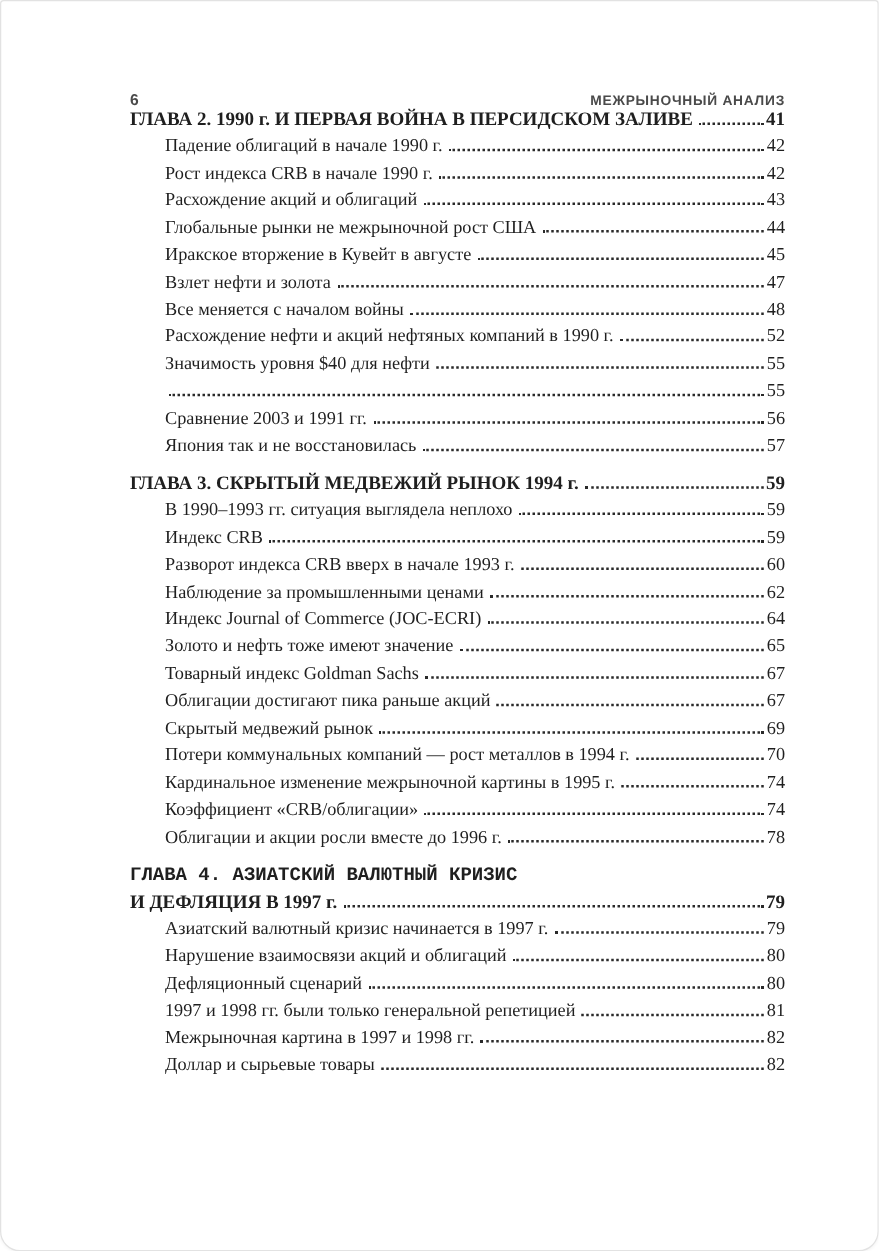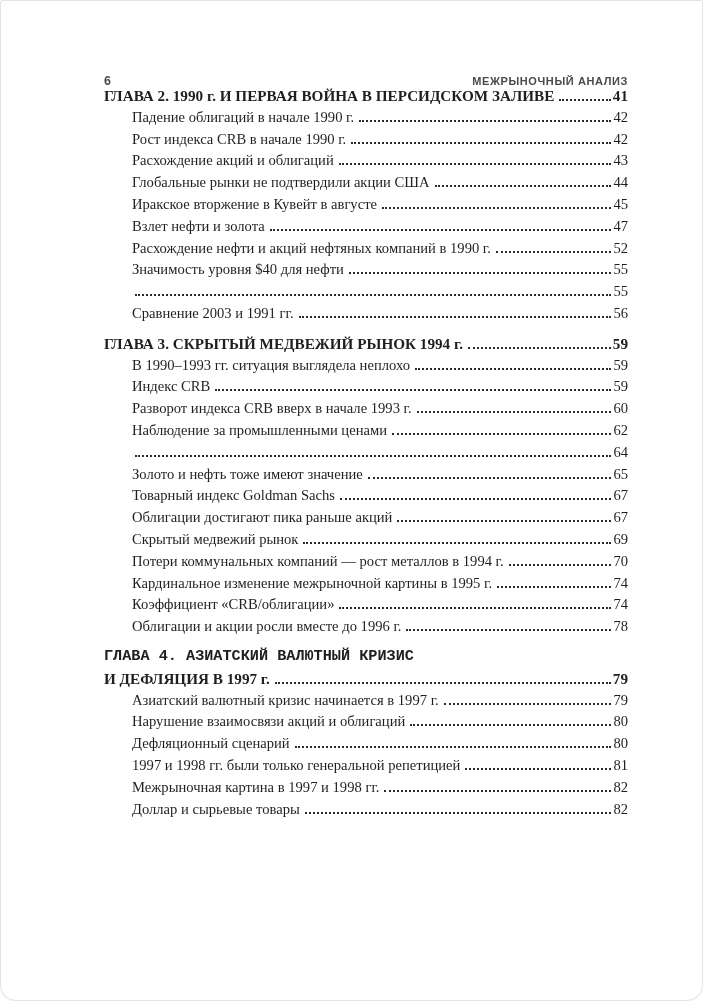--- a/index.html
+++ b/index.html
@@ -116,37 +116,42 @@
     <span class="pg">42</span>
   </div>
 
   <div class="row entry">
     <span class="title">Расхождение акций и облигаций</span>
     <span class="dots"></span>
     <span class="pg">43</span>
   </div>
 
   <div class="row entry">
-    <span class="title">Глобальные рынки не подтвердили акции США</span>
+    <span class="title">Глобальные рынки не межрыночной рост США</span>
     <span class="dots"></span>
     <span class="pg">44</span>
   </div>
 
   <div class="row entry">
     <span class="title">Иракское вторжение в Кувейт в августе</span>
     <span class="dots"></span>
     <span class="pg">45</span>
   </div>
 
   <div class="row entry">
     <span class="title">Взлет нефти и золота</span>
     <span class="dots"></span>
     <span class="pg">47</span>
   </div>
 
+  <div class="row entry">
+    <span class="title">Все меняется с началом войны</span>
+    <span class="dots"></span>
+    <span class="pg">48</span>
+  </div>
 
   <div class="row entry">
     <span class="title">Расхождение нефти и акций нефтяных компаний в 1990 г.</span>
     <span class="dots"></span>
     <span class="pg">52</span>
   </div>
 
   <div class="row entry">
     <span class="title">Значимость уровня $40 для нефти</span>
     <span class="dots"></span>
@@ -157,20 +162,25 @@
     <span class="dots"></span>
     <span class="pg">55</span>
   </div>
 
   <div class="row entry">
     <span class="title">Сравнение 2003 и 1991 гг.</span>
     <span class="dots"></span>
     <span class="pg">56</span>
   </div>
 
+  <div class="row entry">
+    <span class="title">Япония так и не восстановилась</span>
+    <span class="dots"></span>
+    <span class="pg">57</span>
+  </div>
 </div>
   </section>
 
   <section class="chapter">
     <div class="chapter-heading">
 
       <div class="row heading-row">
         <span class="title">ГЛАВА 3. СКРЫТЫЙ МЕДВЕЖИЙ РЫНОК 1994 г.</span>
         <span class="dots"></span>
         <span class="pg">59</span>
@@ -195,20 +205,21 @@
     <span class="pg">60</span>
   </div>
 
   <div class="row entry">
     <span class="title">Наблюдение за промышленными ценами</span>
     <span class="dots"></span>
     <span class="pg">62</span>
   </div>
 
   <div class="row entry">
+    <span class="title">Индекс Journal of Commerce (JOC-ECRI)</span>
     <span class="dots"></span>
     <span class="pg">64</span>
   </div>
 
   <div class="row entry">
     <span class="title">Золото и нефть тоже имеют значение</span>
     <span class="dots"></span>
     <span class="pg">65</span>
   </div>
 

